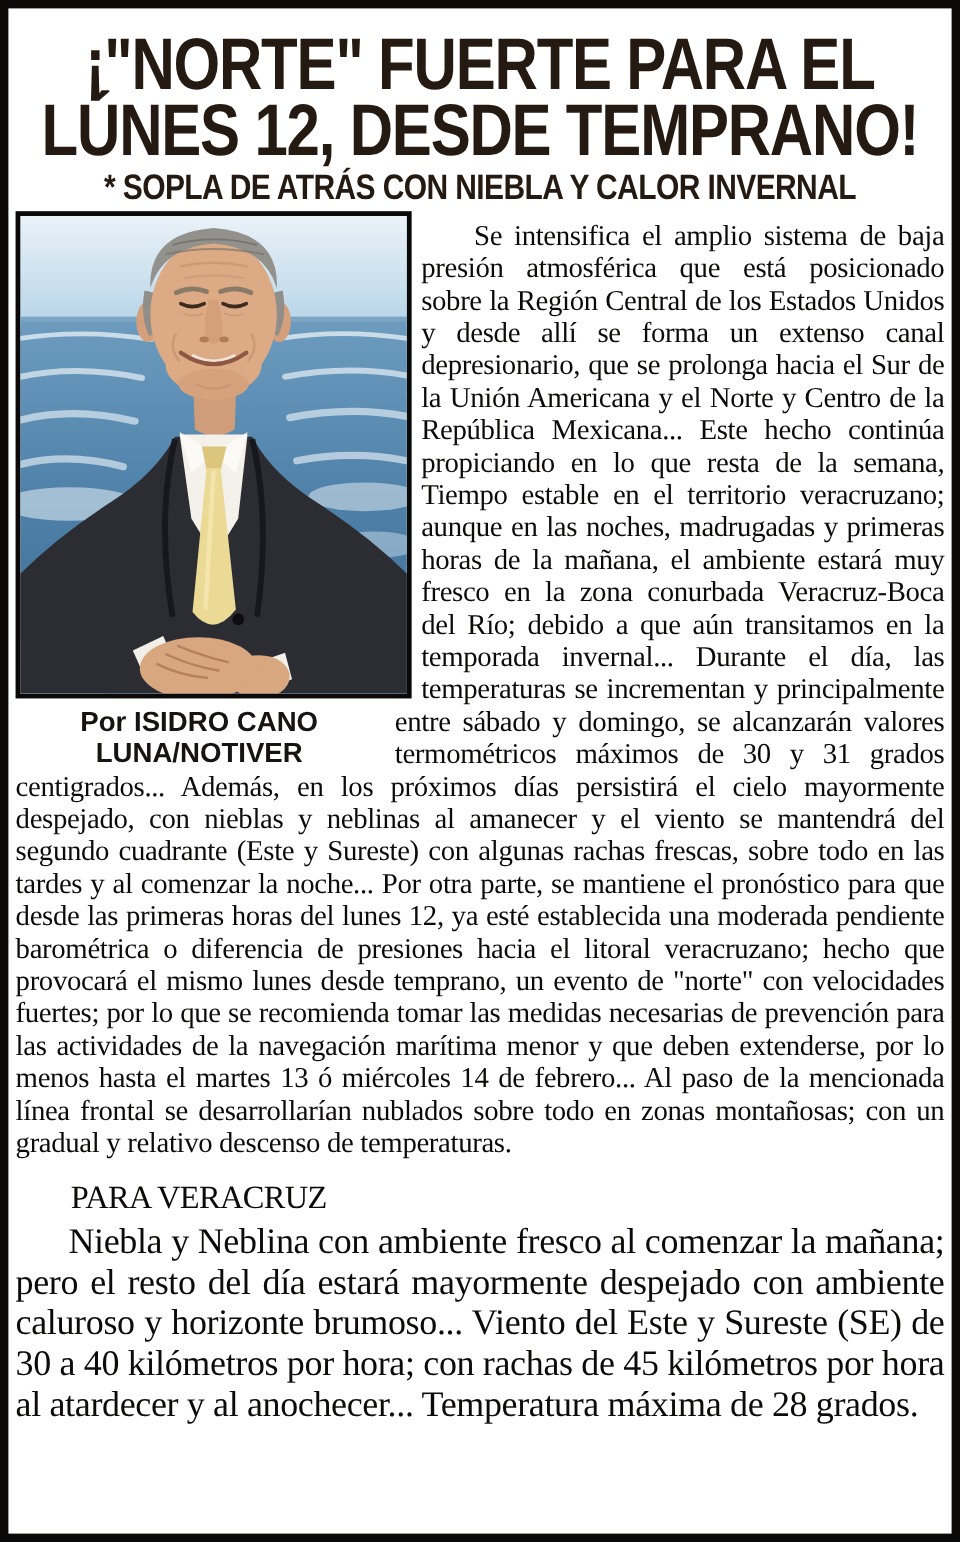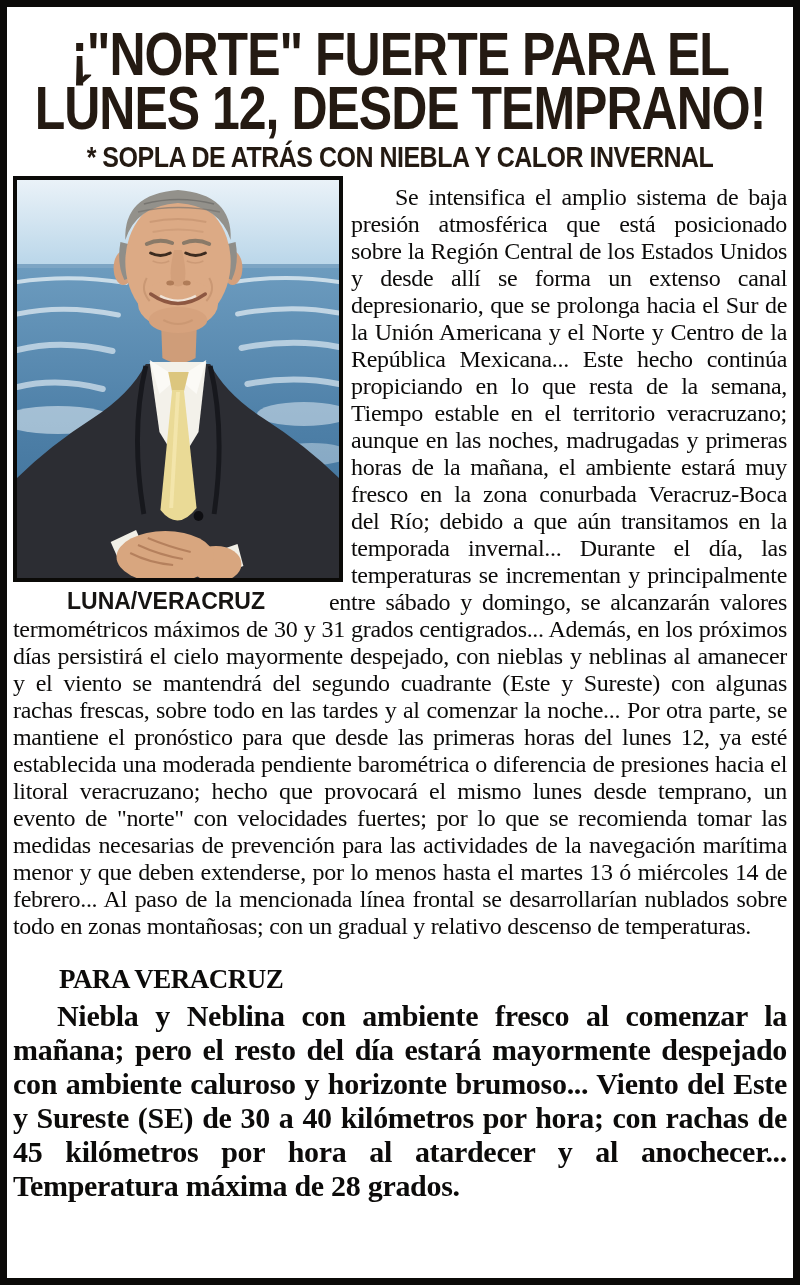--- a/index.html
+++ b/index.html
@@ -65,21 +65,21 @@
     font-family:"Liberation Sans","DejaVu Sans",sans-serif;
     font-weight:bold;
     font-size:23px;
     line-height:26px;
     color:#161412;
     letter-spacing:0;
   }
   .body-text{margin:0;text-indent:44px;}
 
   
-  .forecast{clear:none;margin-top:26px;font-weight:bold;}
+  .forecast{clear:none;margin-top:18px;font-weight:normal;}
   .forecast-title{
     font-size:27px;
     margin-left:46px;
     letter-spacing:-0.5px;
   }
   .forecast-body{
     margin:6px 0 0 0;
     font-size:30px;
     line-height:34px;
     letter-spacing:-0.3px;
@@ -190,21 +190,22 @@
             <ellipse cx="204" cy="384" rx="26" ry="18" fill="#d8a67f"></ellipse>
             <ellipse cx="152" cy="377" rx="50" ry="26" fill="#d8a67f"></ellipse>
             <path d="M116,373 Q136,383 160,385" stroke="#b5805d" stroke-width="2" fill="none"></path>
             <path d="M124,365 Q146,375 170,379" stroke="#b5805d" stroke-width="2" fill="none"></path>
             <path d="M134,358 Q156,367 178,372" stroke="#b5805d" stroke-width="2" fill="none"></path>
           </svg>
         </div>
       </figure>
 
       <div class="caption-float">
-        <div>LUNA/VERACRUZ</div>
+        <div>Por ISIDRO CANO</div>
+        <div>LUNA/NOTIVER</div>
       </div>
 
       <p class="body-text">Se intensifica el amplio sistema de baja presión atmosférica que está posicionado sobre la Región Central de los Estados Unidos y desde allí se forma un extenso canal depresionario, que se prolonga hacia el Sur de la Unión Americana y el Norte y Centro de la República Mexicana... Este hecho continúa propiciando en lo que resta de la semana, Tiempo estable en el territorio veracruzano; aunque en las noches, madrugadas y primeras horas de la mañana, el ambiente estará muy fresco en la zona conurbada Veracruz-Boca del Río; debido a que aún transitamos en la temporada invernal... Durante el día, las temperaturas se incrementan y principalmente entre sábado y domingo, se alcanzarán valores termométricos máximos de 30 y 31 grados centigrados... Además, en los próximos días persistirá el cielo mayormente despejado, con nieblas y neblinas al amanecer y el viento se mantendrá del segundo cuadrante (Este y Sureste) con algunas rachas frescas, sobre todo en las tardes y al comenzar la noche... Por otra parte, se mantiene el pronóstico para que desde las primeras horas del lunes 12, ya esté establecida una moderada pendiente barométrica o diferencia de presiones hacia el litoral veracruzano; hecho que provocará el mismo lunes desde temprano, un evento de "norte" con velocidades fuertes; por lo que se recomienda tomar las medidas necesarias de prevención para las actividades de la navegación marítima menor y que deben extenderse, por lo menos hasta el martes 13 ó miércoles 14 de febrero... Al paso de la mencionada línea frontal se desarrollarían nublados sobre todo en zonas montañosas; con un gradual y relativo descenso de temperaturas.</p>
 
       <div class="forecast">
         <div class="forecast-title">PARA VERACRUZ</div>
         <p class="forecast-body">Niebla y Neblina con ambiente fresco al comenzar la mañana; pero el resto del día estará mayormente despejado con ambiente caluroso y horizonte brumoso... Viento del Este y Sureste (SE) de 30 a 40 kilómetros por hora; con rachas de 45 kilómetros por hora al atardecer y al anochecer... Temperatura máxima de 28 grados.</p>
       </div>
 
     </div>

